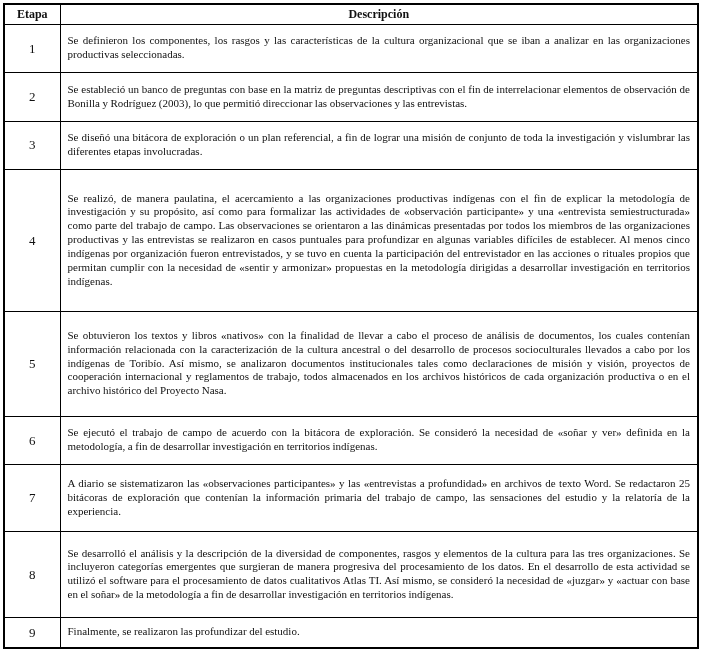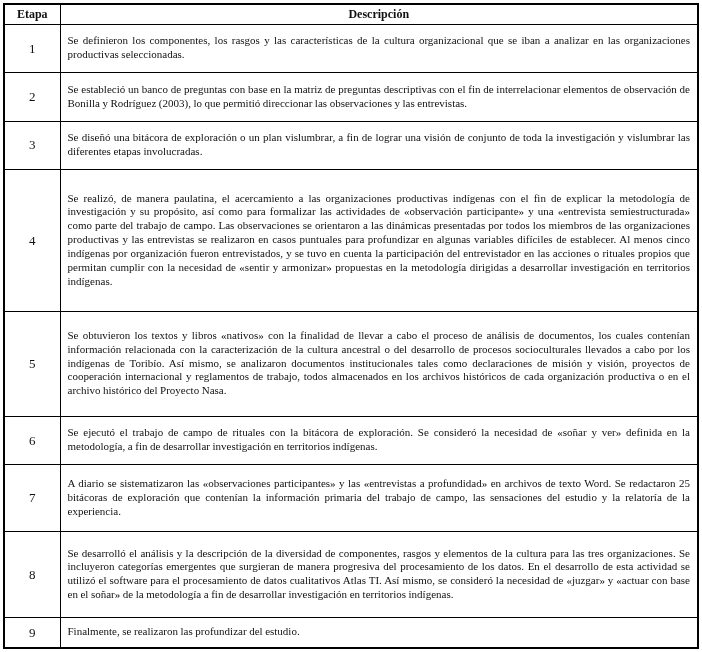--- a/index.html
+++ b/index.html
@@ -66,33 +66,33 @@
       <tr>
         <td class="etapa-cell">1</td>
         <td class="desc-cell">Se definieron los componentes, los rasgos y las características de la cultura organizacional que se iban a analizar en las organizaciones productivas seleccionadas.</td>
       </tr>
       <tr>
         <td class="etapa-cell">2</td>
         <td class="desc-cell">Se estableció un banco de preguntas con base en la matriz de preguntas descriptivas con el fin de interrelacionar elementos de observación de Bonilla y Rodríguez (2003), lo que permitió direccionar las observaciones y las entrevistas.</td>
       </tr>
       <tr>
         <td class="etapa-cell">3</td>
-        <td class="desc-cell">Se diseñó una bitácora de exploración o un plan vislumbrar, a fin de lograr una visión de conjunto de toda la investigación y vislumbrar las diferentes etapas involucradas.</td>
+        <td class="desc-cell">Se diseñó una bitácora de exploración o un plan referencial, a fin de lograr una misión de conjunto de toda la investigación y vislumbrar las diferentes etapas involucradas.</td>
       </tr>
       <tr>
         <td class="etapa-cell">4</td>
         <td class="desc-cell">Se realizó, de manera paulatina, el acercamiento a las organizaciones productivas indígenas con el fin de explicar la metodología de investigación y su propósito, así como para formalizar las actividades de «observación participante» y una «entrevista semiestructurada» como parte del trabajo de campo. Las observaciones se orientaron a las dinámicas presentadas por todos los miembros de las organizaciones productivas y las entrevistas se realizaron en casos puntuales para profundizar en algunas variables difíciles de establecer. Al menos cinco indígenas por organización fueron entrevistados, y se tuvo en cuenta la participación del entrevistador en las acciones o rituales propios que permitan cumplir con la necesidad de «sentir y armonizar» propuestas en la metodología dirigidas a desarrollar investigación en territorios indígenas.</td>
       </tr>
       <tr>
         <td class="etapa-cell">5</td>
         <td class="desc-cell">Se obtuvieron los textos y libros «nativos» con la finalidad de llevar a cabo el proceso de análisis de documentos, los cuales contenían información relacionada con la caracterización de la cultura ancestral o del desarrollo de procesos socioculturales llevados a cabo por los indígenas de Toribío. Así mismo, se analizaron documentos institucionales tales como declaraciones de misión y visión, proyectos de cooperación internacional y reglamentos de trabajo, todos almacenados en los archivos históricos de cada organización productiva o en el archivo histórico del Proyecto Nasa.</td>
       </tr>
       <tr>
         <td class="etapa-cell">6</td>
-        <td class="desc-cell">Se ejecutó el trabajo de campo de rituales con la bitácora de exploración. Se consideró la necesidad de «soñar y ver» definida en la metodología, a fin de desarrollar investigación en territorios indígenas.</td>
+        <td class="desc-cell">Se ejecutó el trabajo de campo de acuerdo con la bitácora de exploración. Se consideró la necesidad de «soñar y ver» definida en la metodología, a fin de desarrollar investigación en territorios indígenas.</td>
       </tr>
       <tr>
         <td class="etapa-cell">7</td>
         <td class="desc-cell">A diario se sistematizaron las «observaciones participantes» y las «entrevistas a profundidad» en archivos de texto Word. Se redactaron 25 bitácoras de exploración que contenían la información primaria del trabajo de campo, las sensaciones del estudio y la relatoría de la experiencia.</td>
       </tr>
       <tr>
         <td class="etapa-cell">8</td>
         <td class="desc-cell">Se desarrolló el análisis y la descripción de la diversidad de componentes, rasgos y elementos de la cultura para las tres organizaciones. Se incluyeron categorías emergentes que surgieran de manera progresiva del procesamiento de los datos. En el desarrollo de esta actividad se utilizó el software para el procesamiento de datos cualitativos Atlas TI. Así mismo, se consideró la necesidad de «juzgar» y «actuar con base en el soñar» de la metodología a fin de desarrollar investigación en territorios indígenas.</td>
       </tr>
       <tr>

